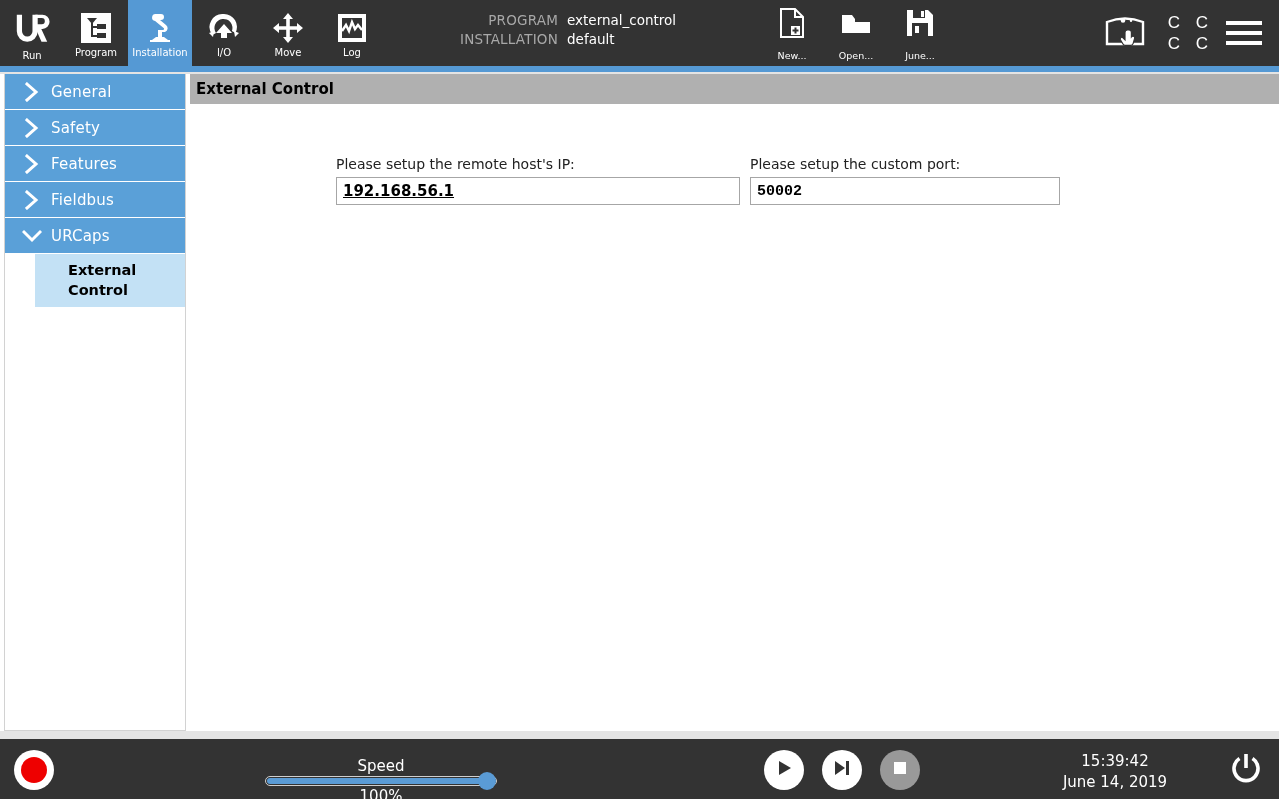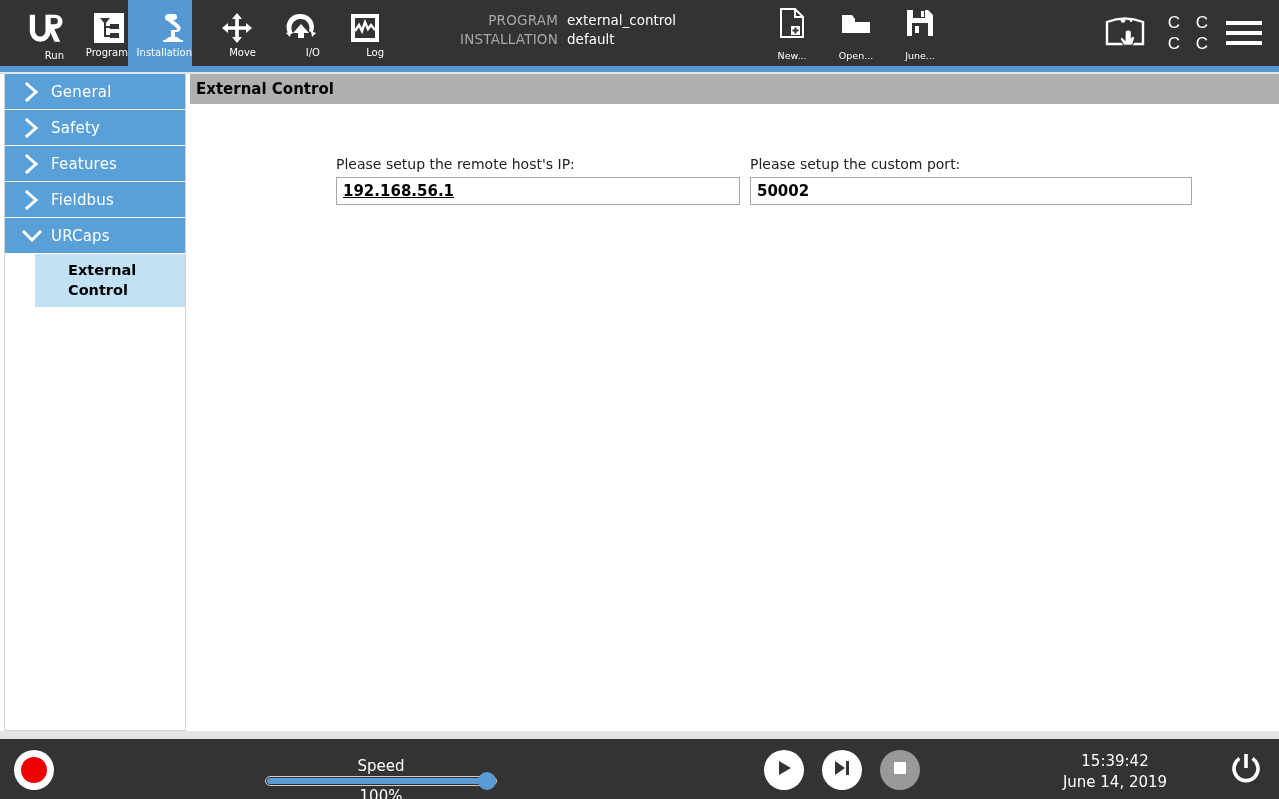--- a/index.html
+++ b/index.html
@@ -32,21 +32,21 @@
   }
   .nav-tabs {
     display: flex;
     height: 66px;
   }
   .nav-tab {
     width: 64px;
     height: 66px;
     display: flex;
     flex-direction: column;
-    align-items: flex-end;
+    align-items: center;
     justify-content: center;
     gap: 0;
     cursor: pointer;
   }
   .nav-tab.active {
     background: #5599d4;
   }
   .nav-tab .ic {
     width: 38px; height: 38px;
     display: flex; align-items: center; justify-content: center;
@@ -243,21 +243,21 @@
     font-family: "DejaVu Sans", sans-serif;
     font-size: 15px;
     font-weight: bold;
     color: #000000;
     padding: 0 6px;
     outline: none;
   }
   #field-ip { left: 146px; top: 52px; }
   #field-ip input { width: 404px; text-decoration: underline; }
   #field-port { left: 560px; top: 52px; }
-  #field-port input { width: 442px; }
+  #field-port input { width: 310px; font-family: Liberation Mono, monospace; }
 
   
   .botbar {
     position: absolute;
     left: 0; top: 739px;
     width: 1279px; height: 60px;
     background: #333333;
   }
   .bot-divider {
     position: absolute;
@@ -396,37 +396,37 @@
             <path d="M13 3 h5 a3 3 0 0 1 0 6 h-1 l6 5 a4 4 0 0 1 -1 7 h-3 v6 h-4 v-8 h5 a1.1 1.1 0 0 0 0.6 -2 l-8.5 -7 a3.2 3.2 0 0 1 1 -7 Z" fill="#ffffff"></path>
             <path d="M9 29 l4 -3 h8 l4 3 Z" fill="#ffffff"></path>
             <rect x="7" y="29" width="20" height="2" fill="#ffffff"></rect>
           </svg>
         </span>
         <span class="lbl">Installation</span>
       </div>
 
       <div class="nav-tab">
         <span class="ic">
-          <svg width="32" height="32" viewBox="0 0 32 32">
-            <path d="M16 1 l5 6 h-3.2 v7.2 H25 V11 l6 5 -6 5 v-3.2 h-7.2 V25 H21 l-5 6 -5 -6 h3.2 v-7.2 H7 V21 l-6 -5 6 -5 v3.2 h7.2 V7 H11 Z" fill="#ffffff"></path>
-          </svg>
-        </span>
-        <span class="lbl">Move</span>
-      </div>
-
-      <div class="nav-tab">
-        <span class="ic">
           <svg width="34" height="34" viewBox="0 0 34 34">
             <path d="M17 3 a13 13 0 0 1 11.5 19 l-3.6 -2 A9 9 0 1 0 9 22 l-3.6 2 A13 13 0 0 1 17 3 Z" fill="#ffffff"></path>
             <path d="M17 13 l8 9 h-5 v5 h-6 v-5 h-5 Z" fill="#ffffff"></path>
             <path d="M27 20 l5 2 -4 4 Z" fill="#ffffff"></path>
             <path d="M7 20 l-5 2 4 4 Z" fill="#ffffff"></path>
           </svg>
         </span>
         <span class="lbl">I/O</span>
+      </div>
+
+      <div class="nav-tab">
+        <span class="ic">
+          <svg width="32" height="32" viewBox="0 0 32 32">
+            <path d="M16 1 l5 6 h-3.2 v7.2 H25 V11 l6 5 -6 5 v-3.2 h-7.2 V25 H21 l-5 6 -5 -6 h3.2 v-7.2 H7 V21 l-6 -5 6 -5 v3.2 h7.2 V7 H11 Z" fill="#ffffff"></path>
+          </svg>
+        </span>
+        <span class="lbl">Move</span>
       </div>
 
       <div class="nav-tab">
         <span class="ic">
           <svg width="32" height="32" viewBox="0 0 32 32">
             <rect x="2" y="2" width="28" height="28" fill="#ffffff"></rect>
             <rect x="6" y="6" width="20" height="20" fill="#333333"></rect>
             <path d="M6 19 l4 -6 l3 6 l3 -9 l3 7 l3 -4 l4 5" stroke="#ffffff" stroke-width="2.4" fill="none" stroke-linejoin="miter"></path>
           </svg>
         </span>

